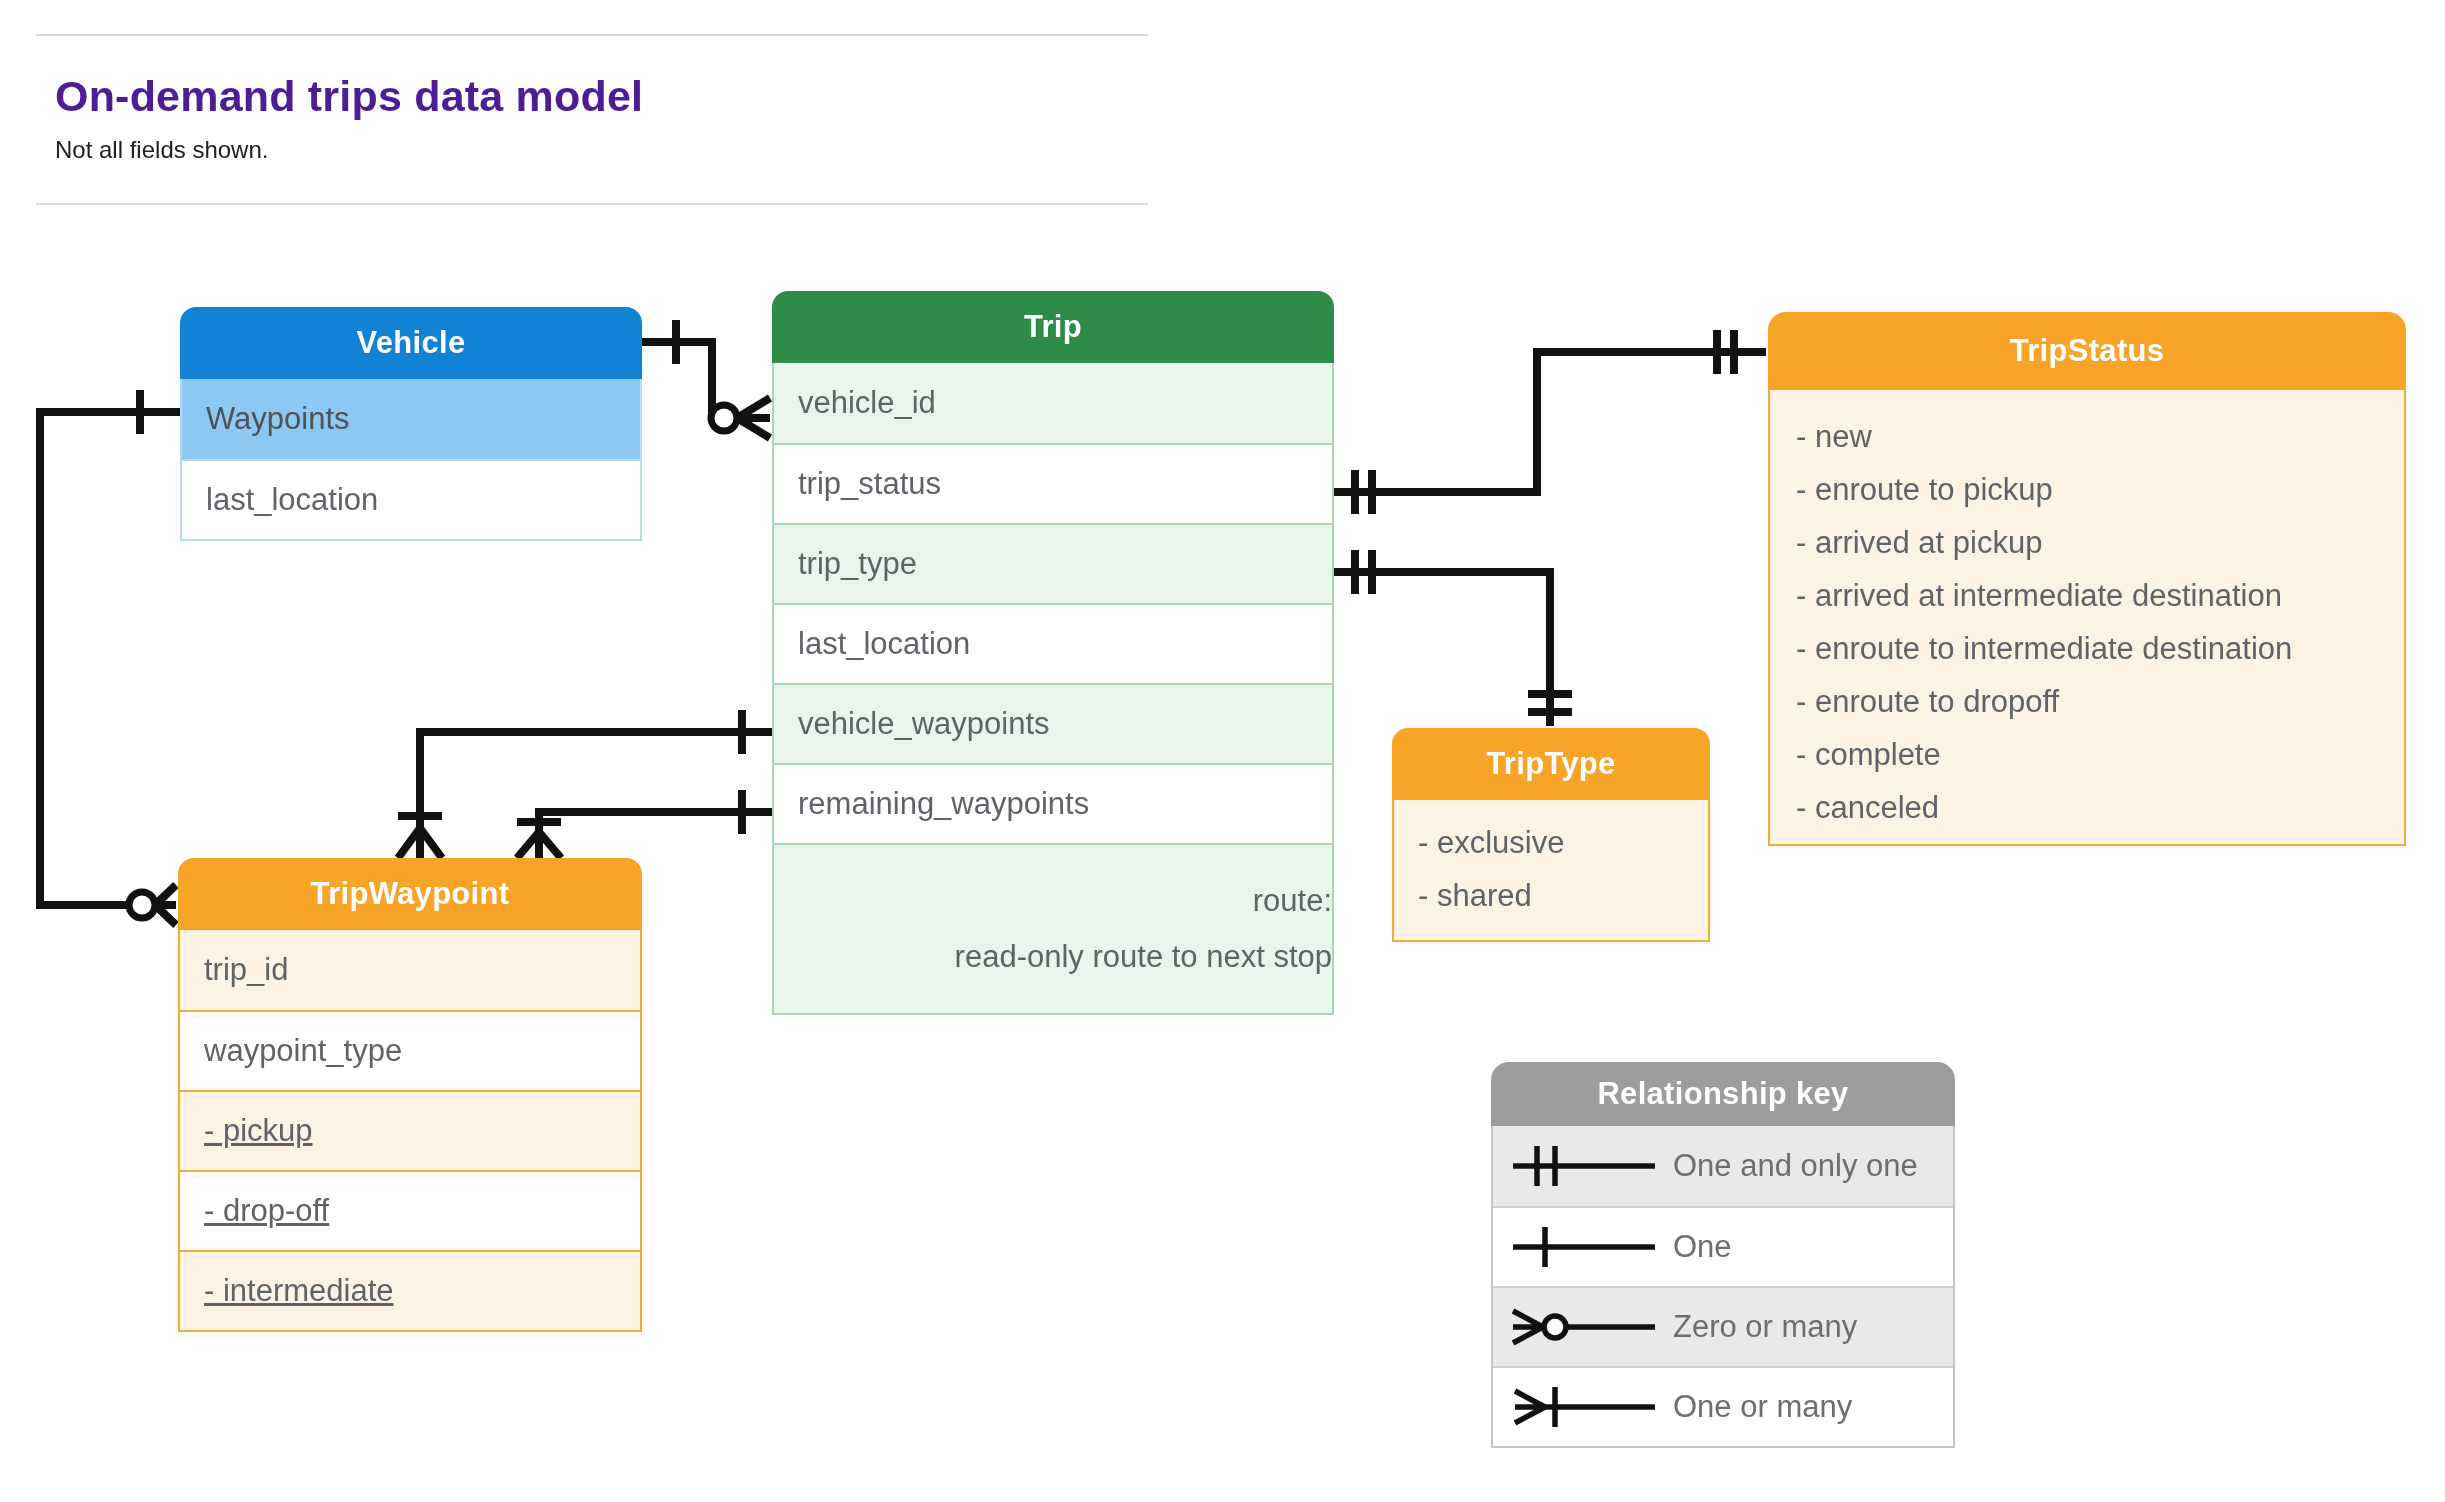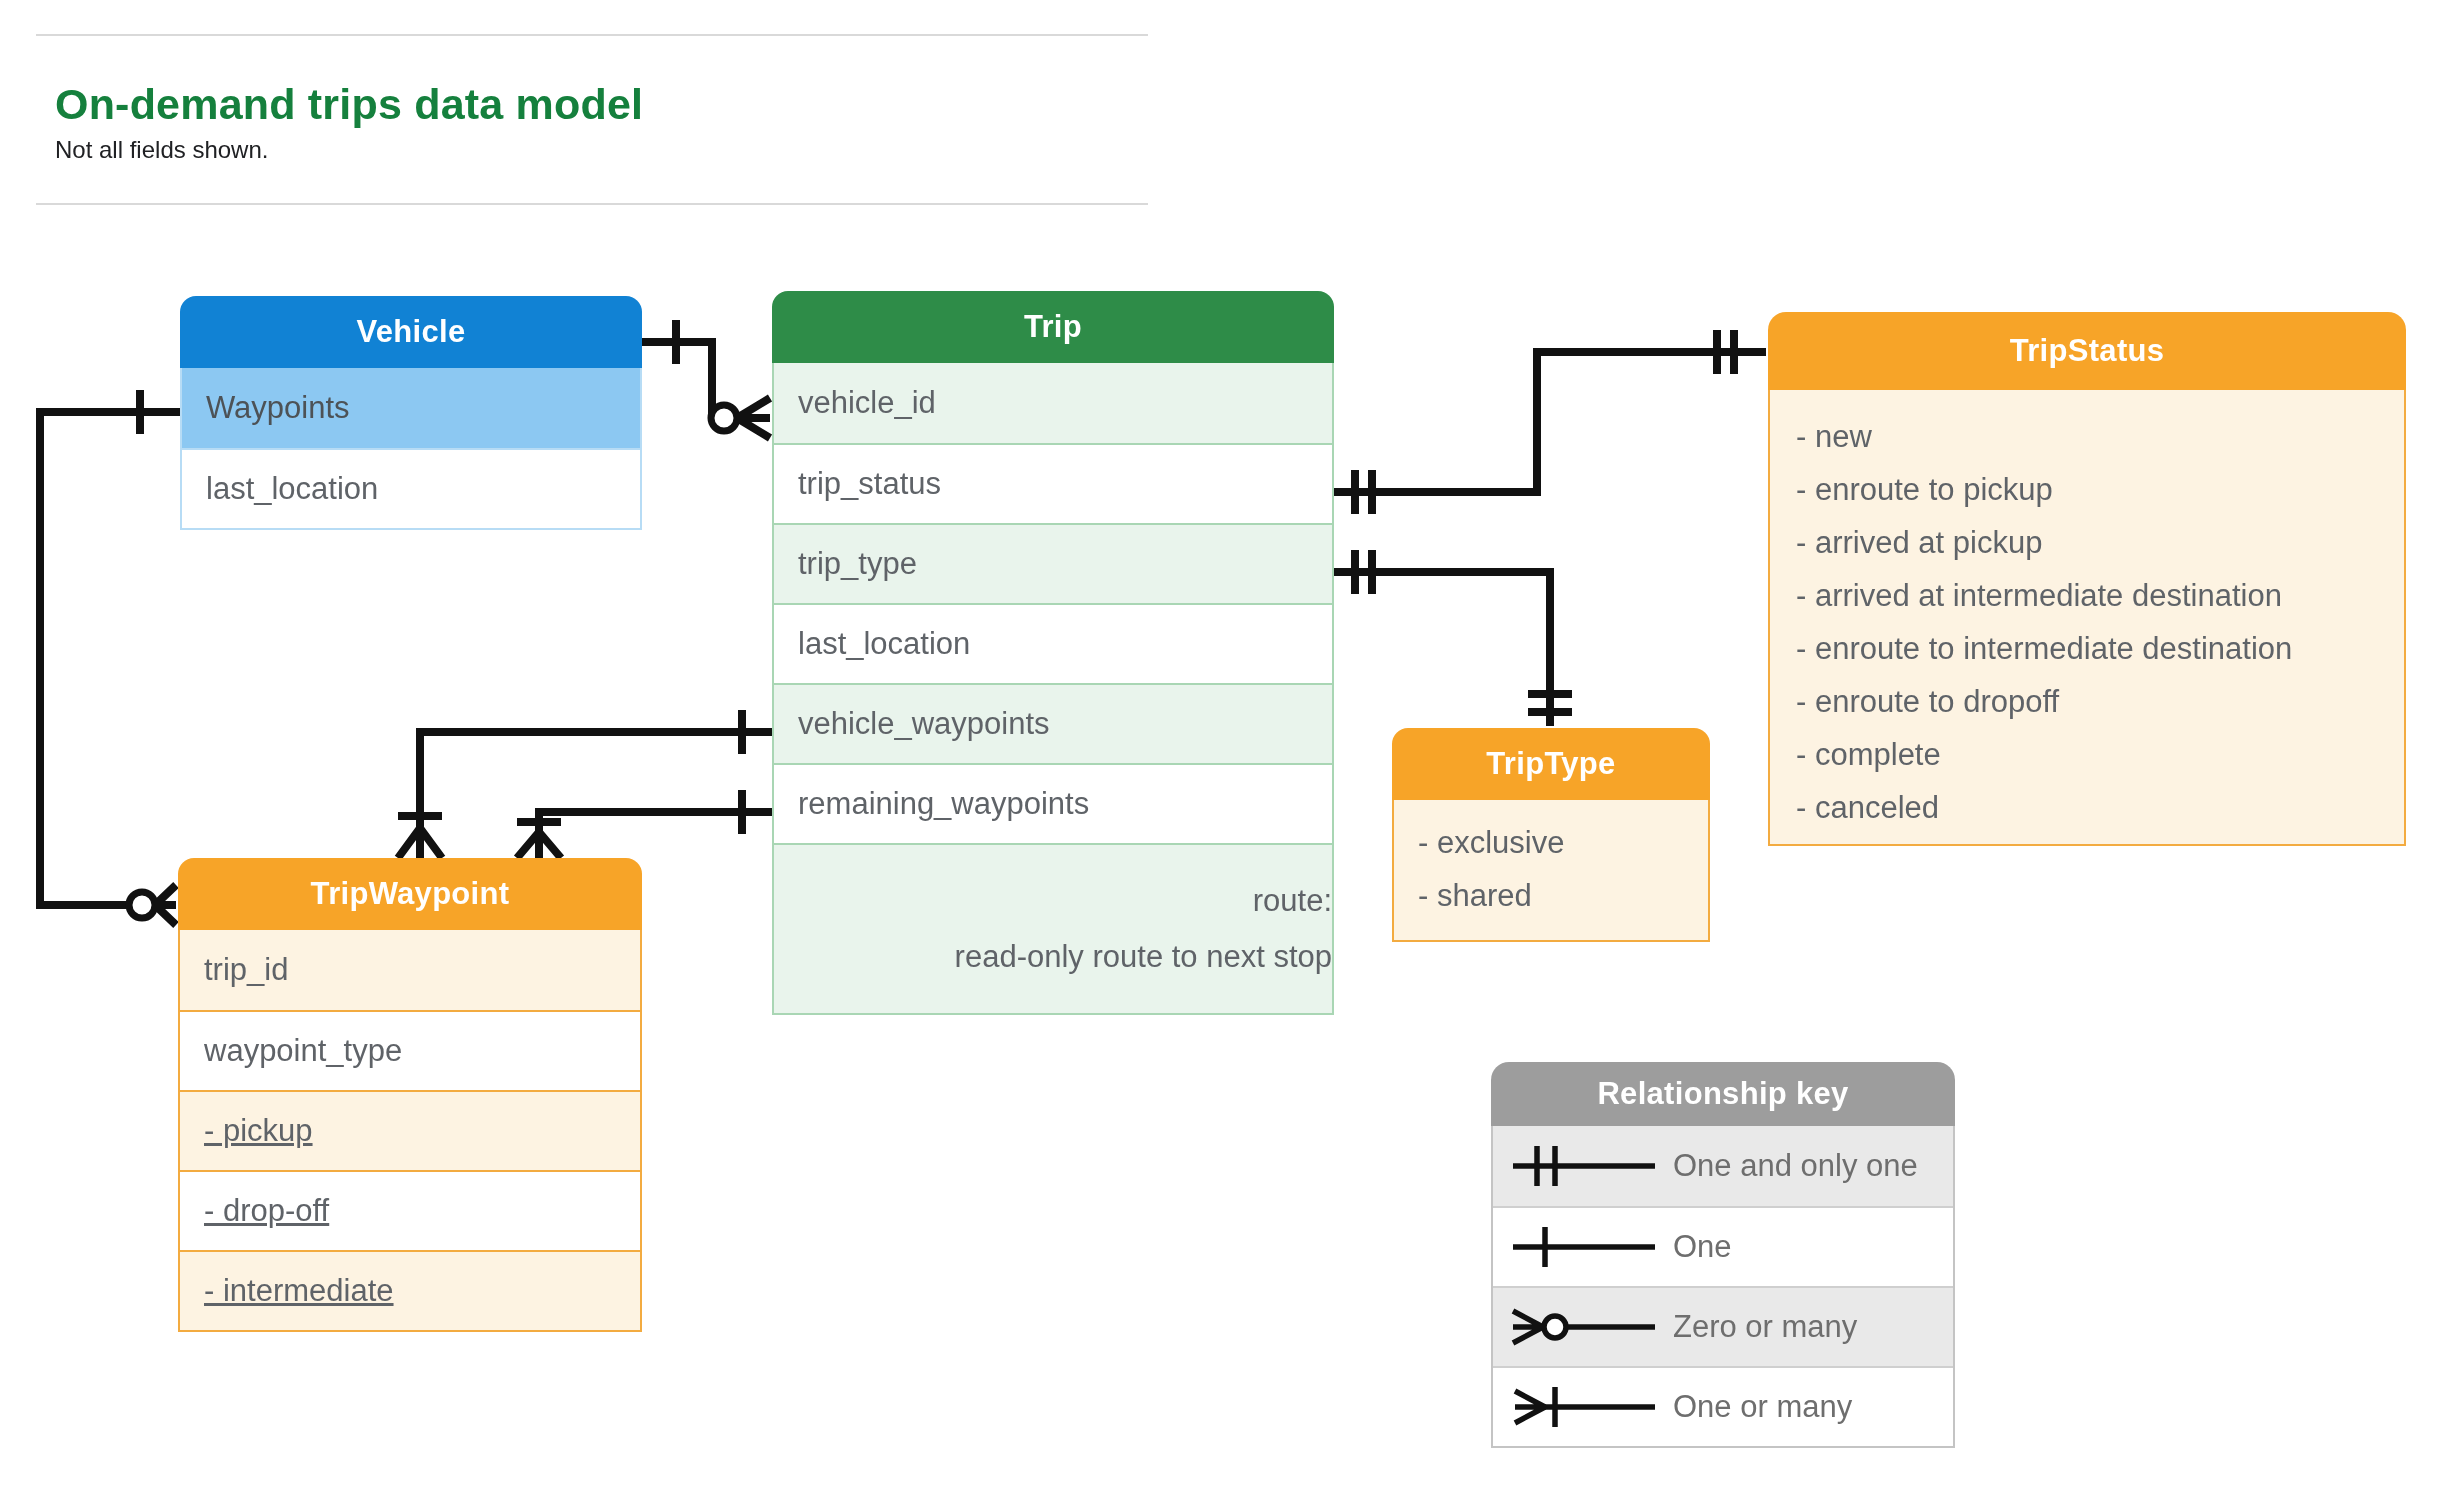--- a/index.html
+++ b/index.html
@@ -3,38 +3,38 @@
 <meta charset="utf-8">
 <style>
   html,body{margin:0;padding:0;}
   body{
     width:2445px;height:1502px;position:relative;background:#ffffff;
     font-family:"Liberation Sans", sans-serif;overflow:hidden;
   }
   .hr{position:absolute;left:36px;width:1112px;height:2px;background:#d9d9d9;}
   #rule-top{top:34px;}
   #rule-bottom{top:203px;}
-  .title{position:absolute;left:55px;top:80px;font-size:43px;font-weight:700;color:#15803d;letter-spacing:.2px;}
+  .title{position:absolute;left:55px;top:72px;font-size:43px;font-weight:700;color:#4c1d95;letter-spacing:.2px;}
   .subtitle{position:absolute;left:55px;top:136px;font-size:24px;color:#202124;}
 
   .entity{position:absolute;}
   .entity .hdr{
     height:72px;border-radius:16px 16px 0 0;color:#ffffff;font-weight:700;font-size:31px;
     display:flex;align-items:center;justify-content:center;letter-spacing:.3px;
   }
   .entity .body{box-sizing:border-box;border-style:solid;border-width:0 2px 2px 2px;background:#fff;}
   .row{
     height:80px;box-sizing:border-box;display:flex;align-items:center;
     font-size:31px;color:#5f6368;padding-left:24px;border-top:2px solid transparent;
   }
   .row:first-child{border-top:none;}
   .row.indent{padding-left:24px;text-decoration:underline;}
 
   
-  #vehicle{left:180px;top:296px;width:462px;}
+  #vehicle{left:180px;top:307px;width:462px;}
   #vehicle .hdr{background:#1182d4;}
   #vehicle .body{border-color:#b7dcf5;text-align:right;}
   #vehicle .row{border-top-color:#b7dcf5;}
   #vehicle .row.tint{background:#8cc8f2;color:#4d5256;}
 
   
   #trip{left:772px;top:291px;width:562px;}
   #trip .hdr{background:#2e8c48;}
   #trip .body{border-color:#a9d6b4;}
   #trip .row{border-top-color:#a9d6b4;}

